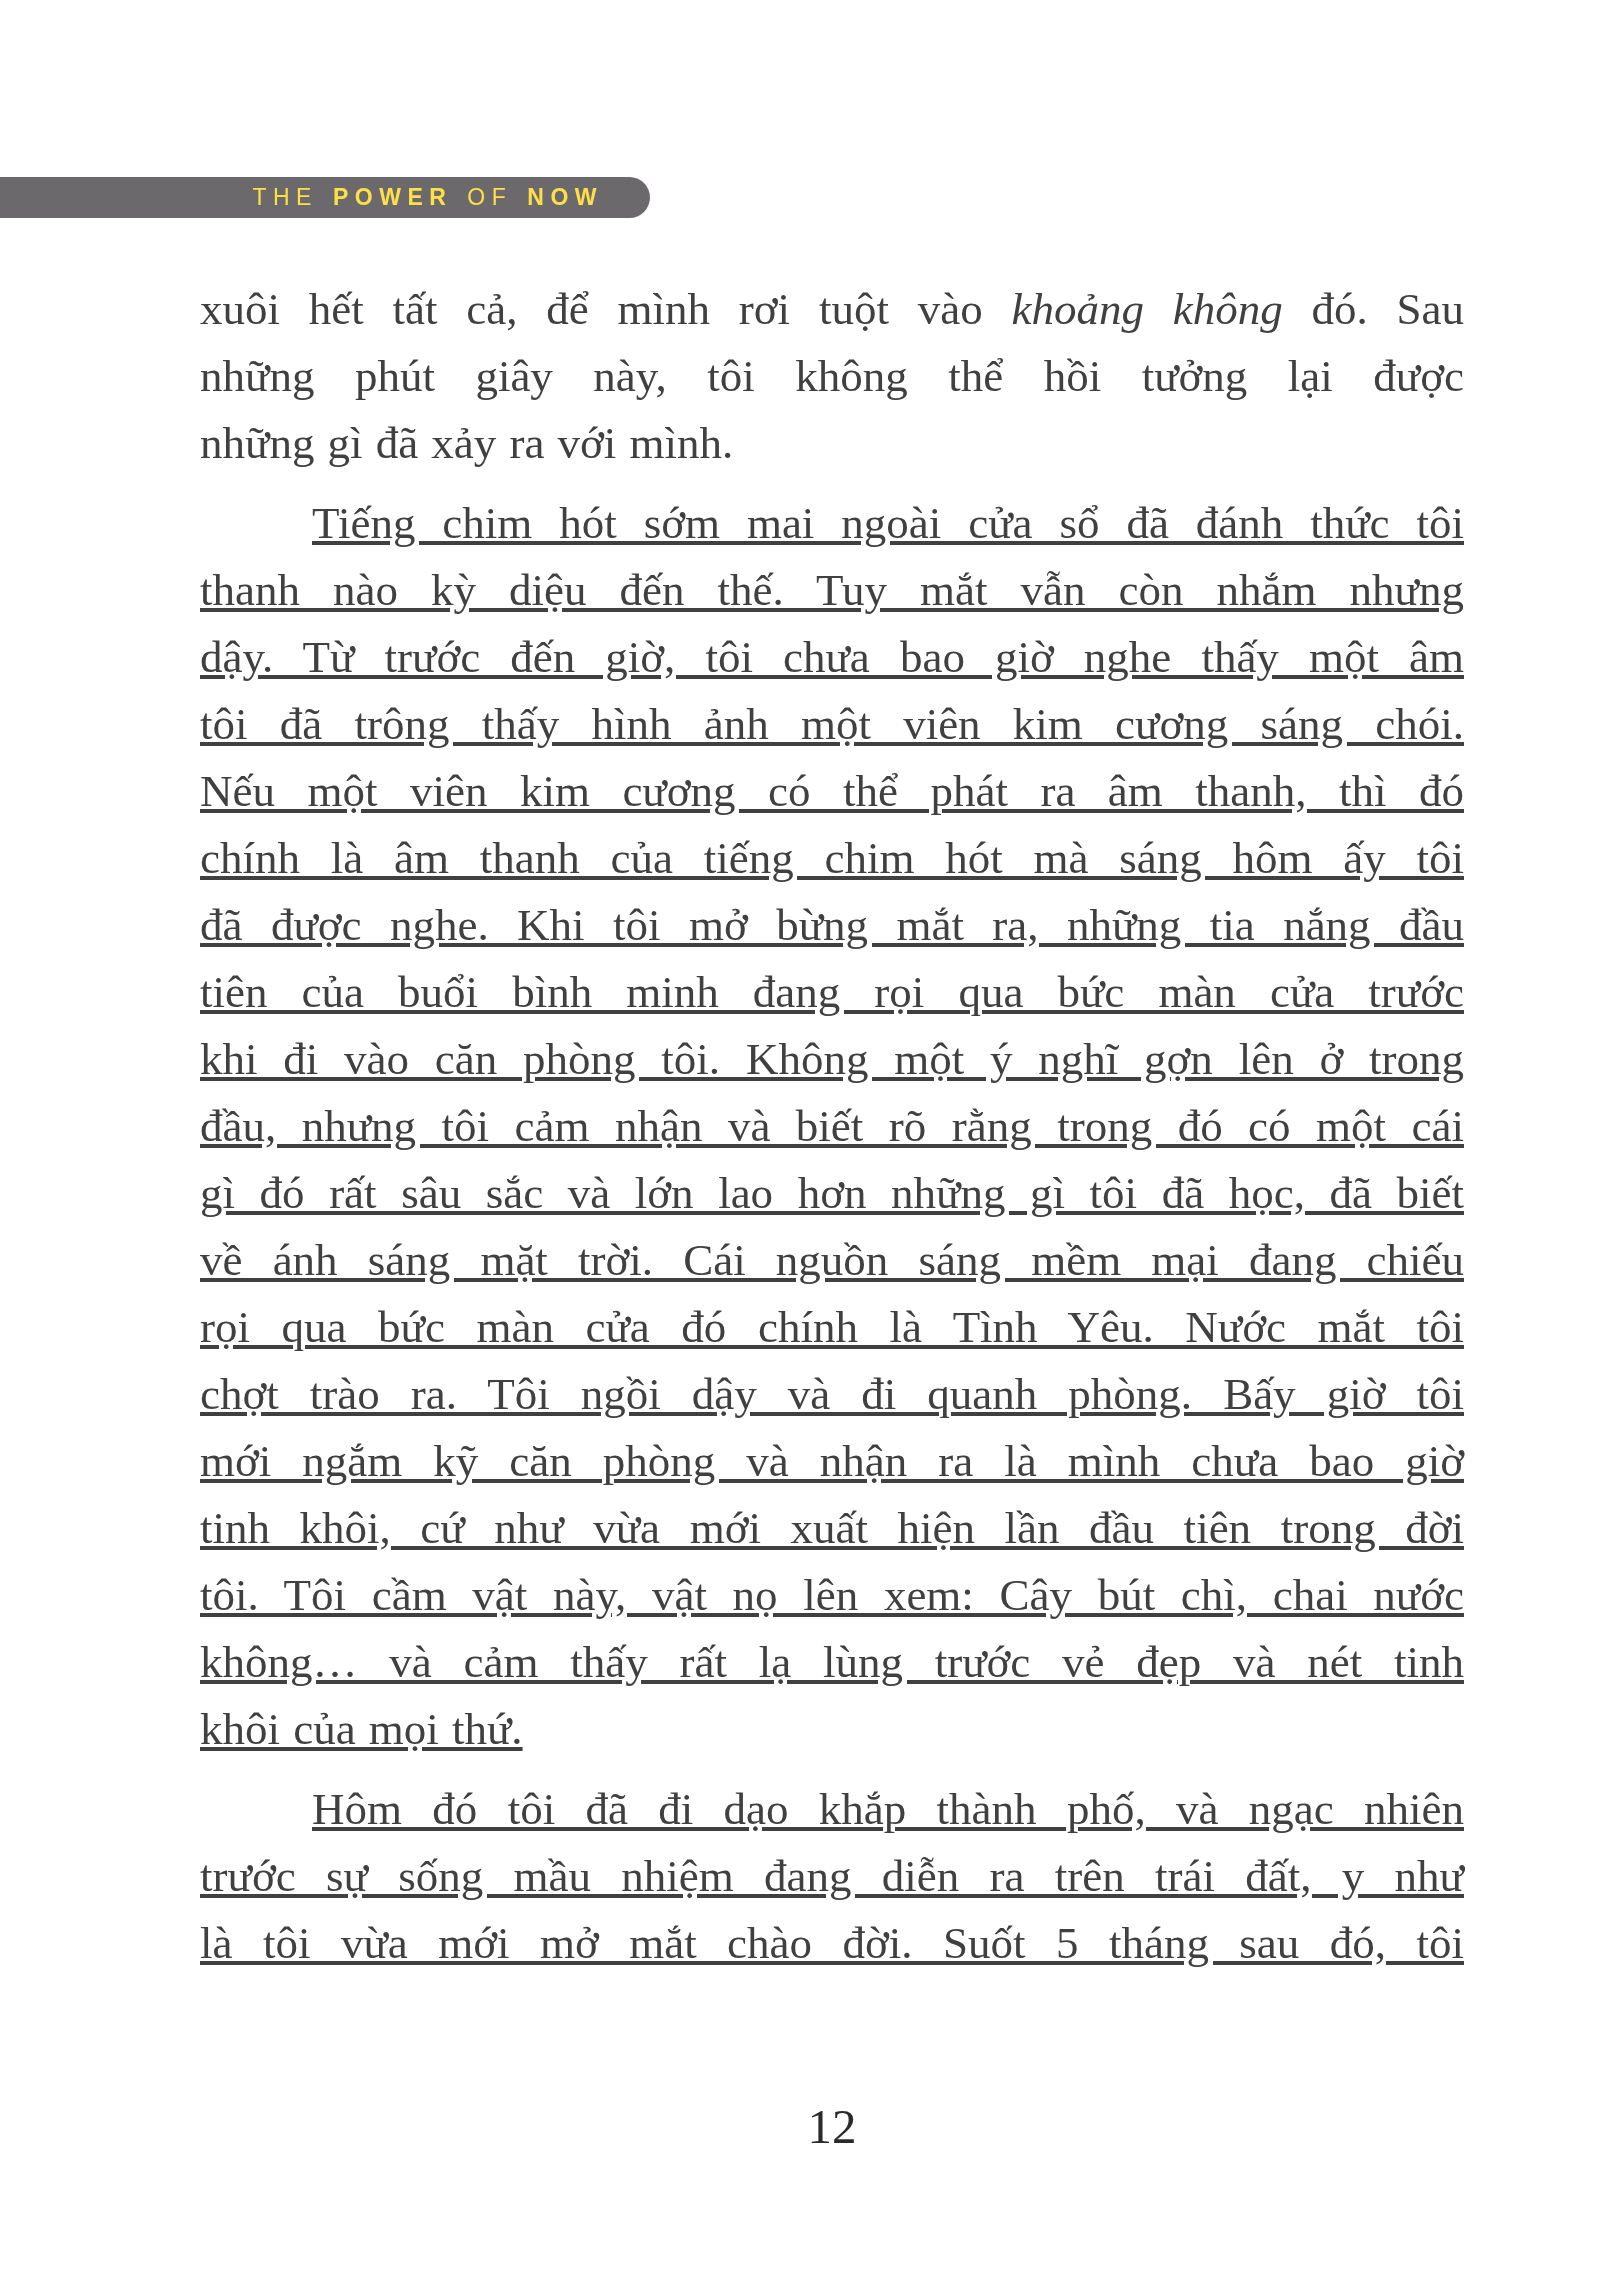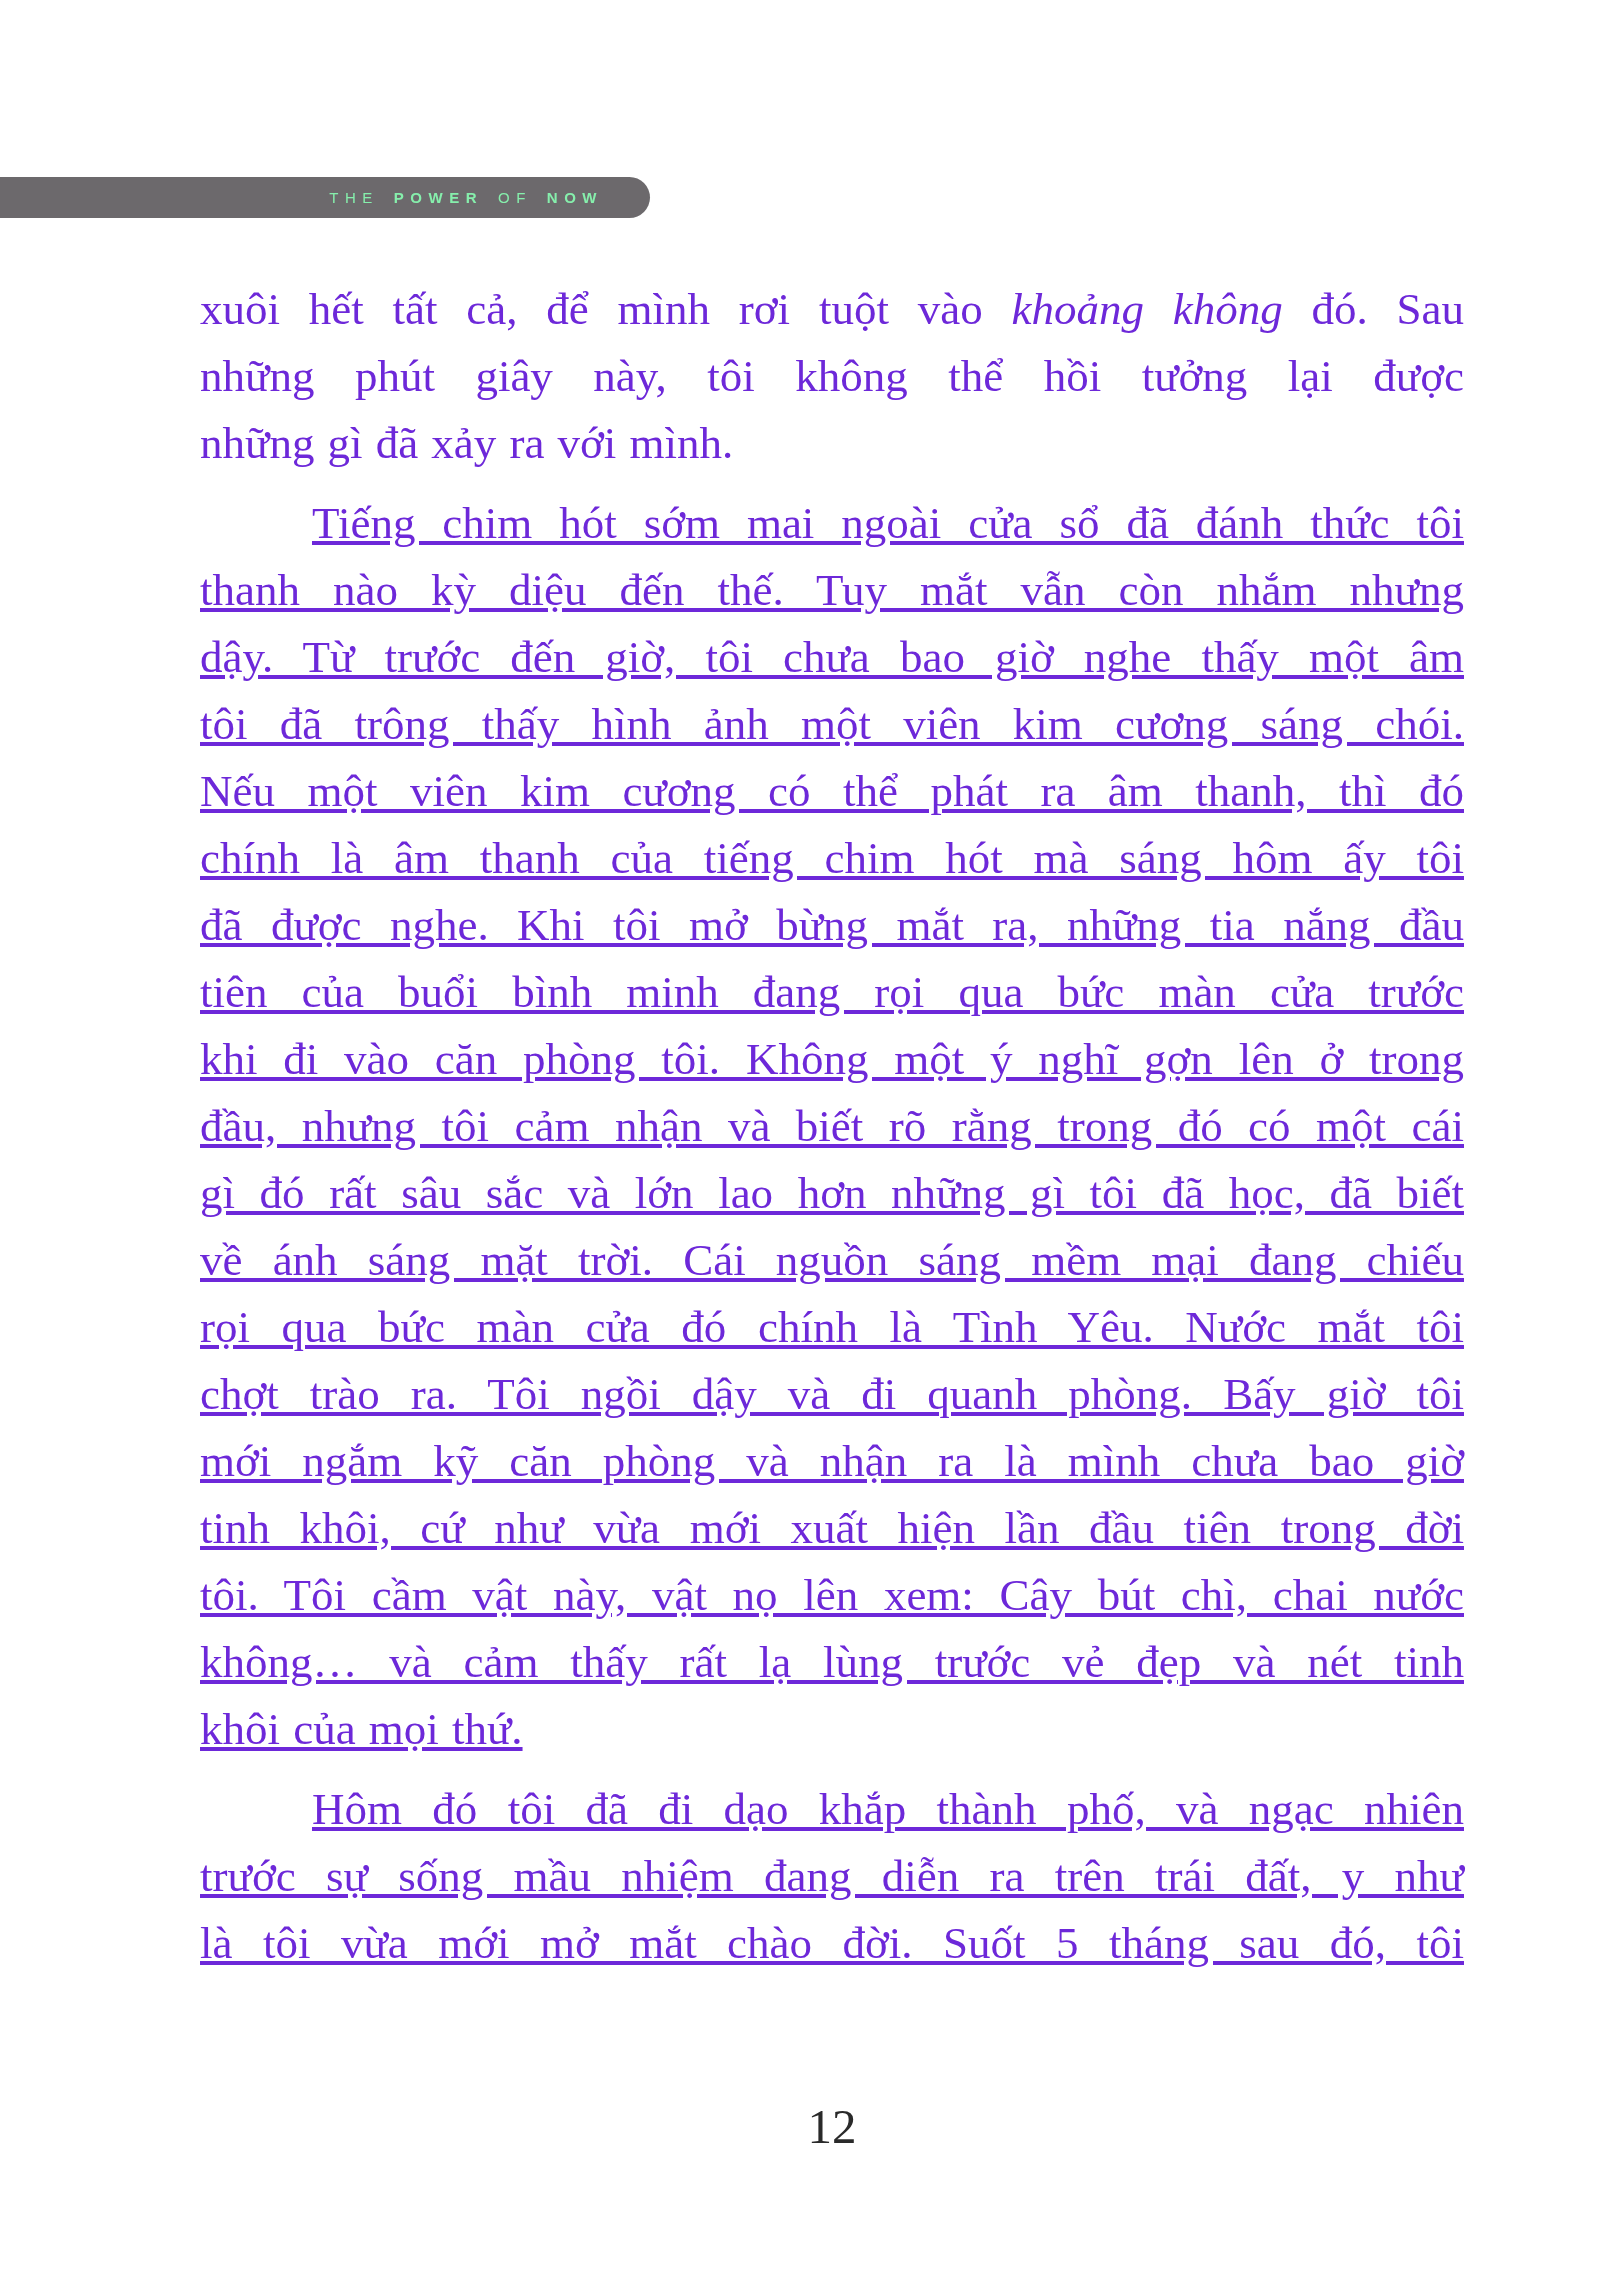--- a/index.html
+++ b/index.html
@@ -18,36 +18,36 @@
     width:650px;height:41px;
     background:#6c696c;
     border-radius:0 20.5px 20.5px 0;
     display:flex;
     align-items:center;
     justify-content:flex-end;
     padding-right:47px;
     box-sizing:border-box;
   }
   .header-title{
-    color:#86efac;
+    color:#fde047;
     font-family:"Liberation Sans","DejaVu Sans",sans-serif;
-    font-size:15px;
+    font-size:23px;
     line-height:1;
     letter-spacing:6.5px;
     white-space:nowrap;
   }
   .header-title .w{margin-left:15px;}
   .header-title .w:first-child{margin-left:0;}
   .header-title .b{font-weight:700;}
   
   .body-text{
     position:absolute;
     left:200px;top:276px;
     width:1264px;
-    color:#6d28d9;
+    color:#404040;
     font-size:45px;
   }
   .para{margin:0;padding:0;}
   .para + .para{margin-top:13px;text-decoration:underline;}
   .para.indent .line:first-child{text-indent:112px;}
   .line{
     line-height:67px;
     text-align:justify;
     text-align-last:justify;
     word-spacing:1.9px;

